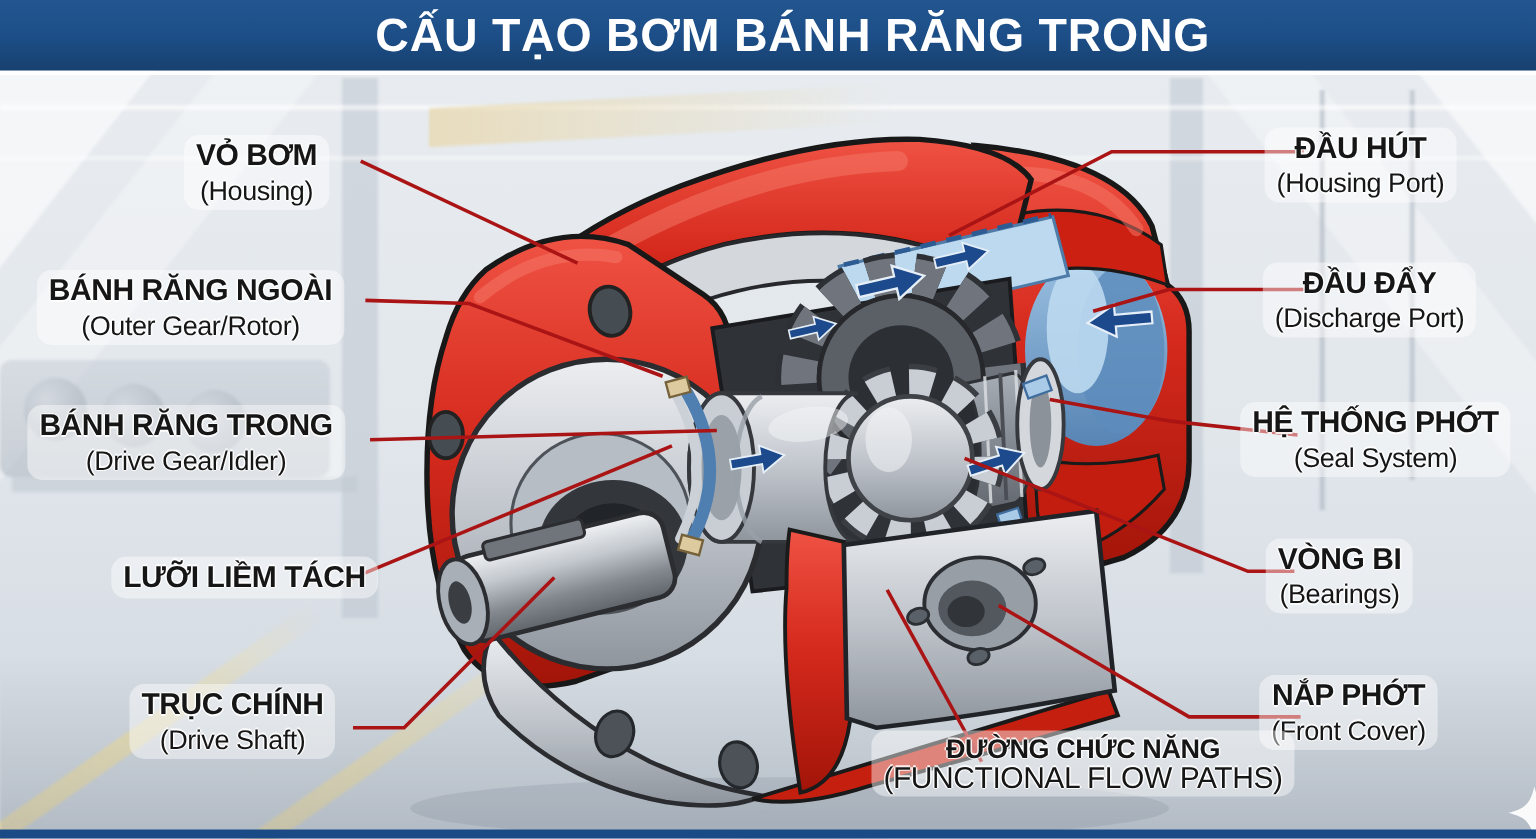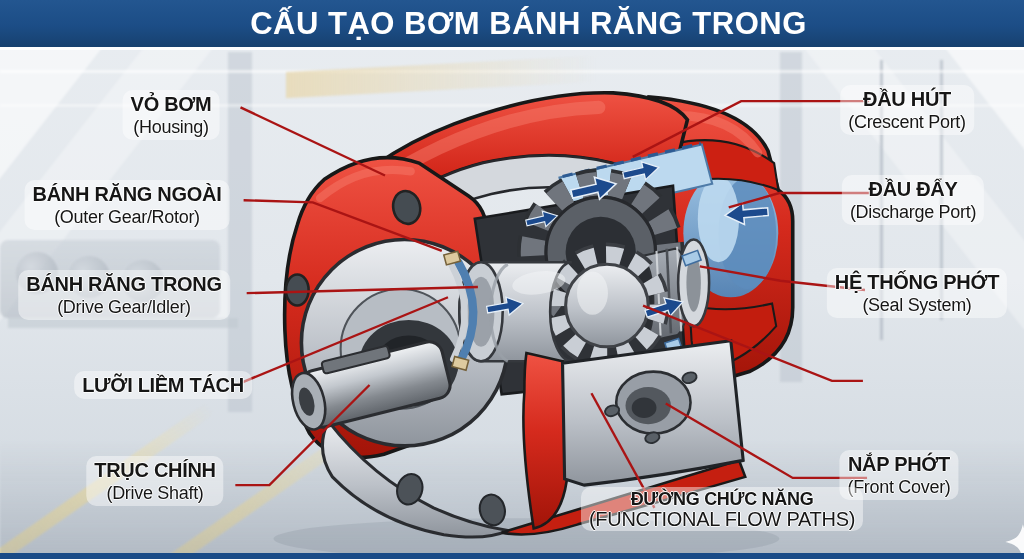--- a/index.html
+++ b/index.html
@@ -274,30 +274,34 @@
   <div class="label" style="left:163px;top:385px">
     <div class="vi">LƯỠI LIỀM TÁCH</div>
   </div>
   <div class="label" style="left:155px;top:481px">
     <div class="vi">TRỤC CHÍNH</div>
     <div class="en">(Drive Shaft)</div>
   </div>
 
   <div class="label" style="left:907px;top:110px">
     <div class="vi">ĐẦU HÚT</div>
-    <div class="en">(Crescent Port)</div>
+    <div class="en">(Housing Port)</div>
   </div>
   <div class="label" style="left:913px;top:200px">
     <div class="vi">ĐẦU ĐẨY</div>
     <div class="en">(Discharge Port)</div>
   </div>
   <div class="label" style="left:917px;top:293px">
     <div class="vi">HỆ THỐNG PHỚT</div>
     <div class="en">(Seal System)</div>
   </div>
+  <div class="label" style="left:893px;top:384px">
+    <div class="vi">VÒNG BI</div>
+    <div class="en">(Bearings)</div>
+  </div>
   <div class="label" style="left:899px;top:475px">
     <div class="vi">NẮP PHỚT</div>
     <div class="en">(Front Cover)</div>
   </div>
 
   <div class="label label-bottom" style="left:722px;top:509px">
     <div class="vi">ĐƯỜNG CHỨC NĂNG</div>
     <div class="en">(FUNCTIONAL FLOW PATHS)</div>
   </div>
 

